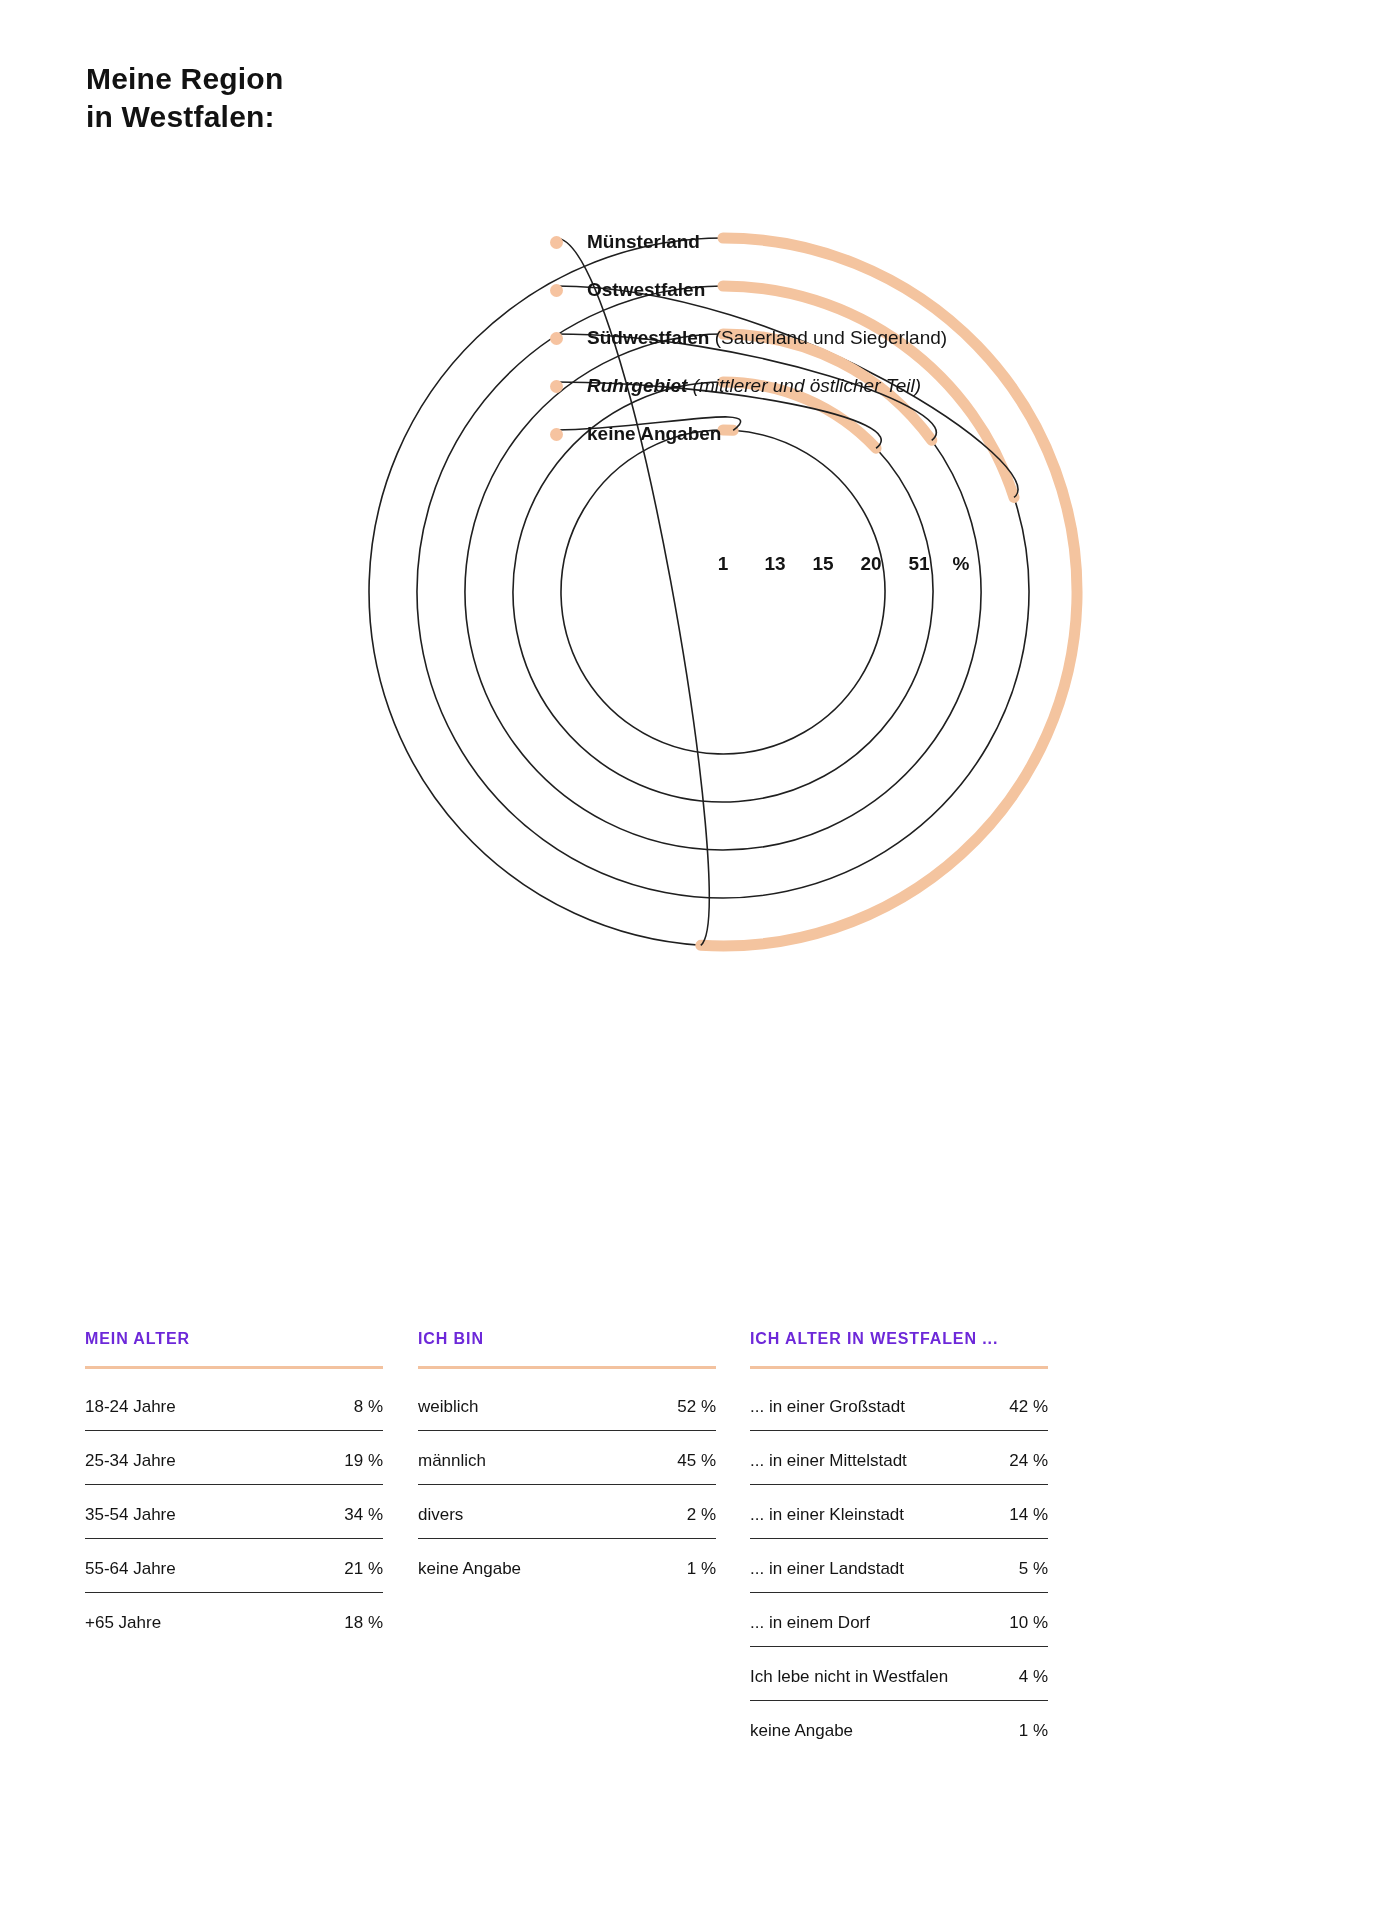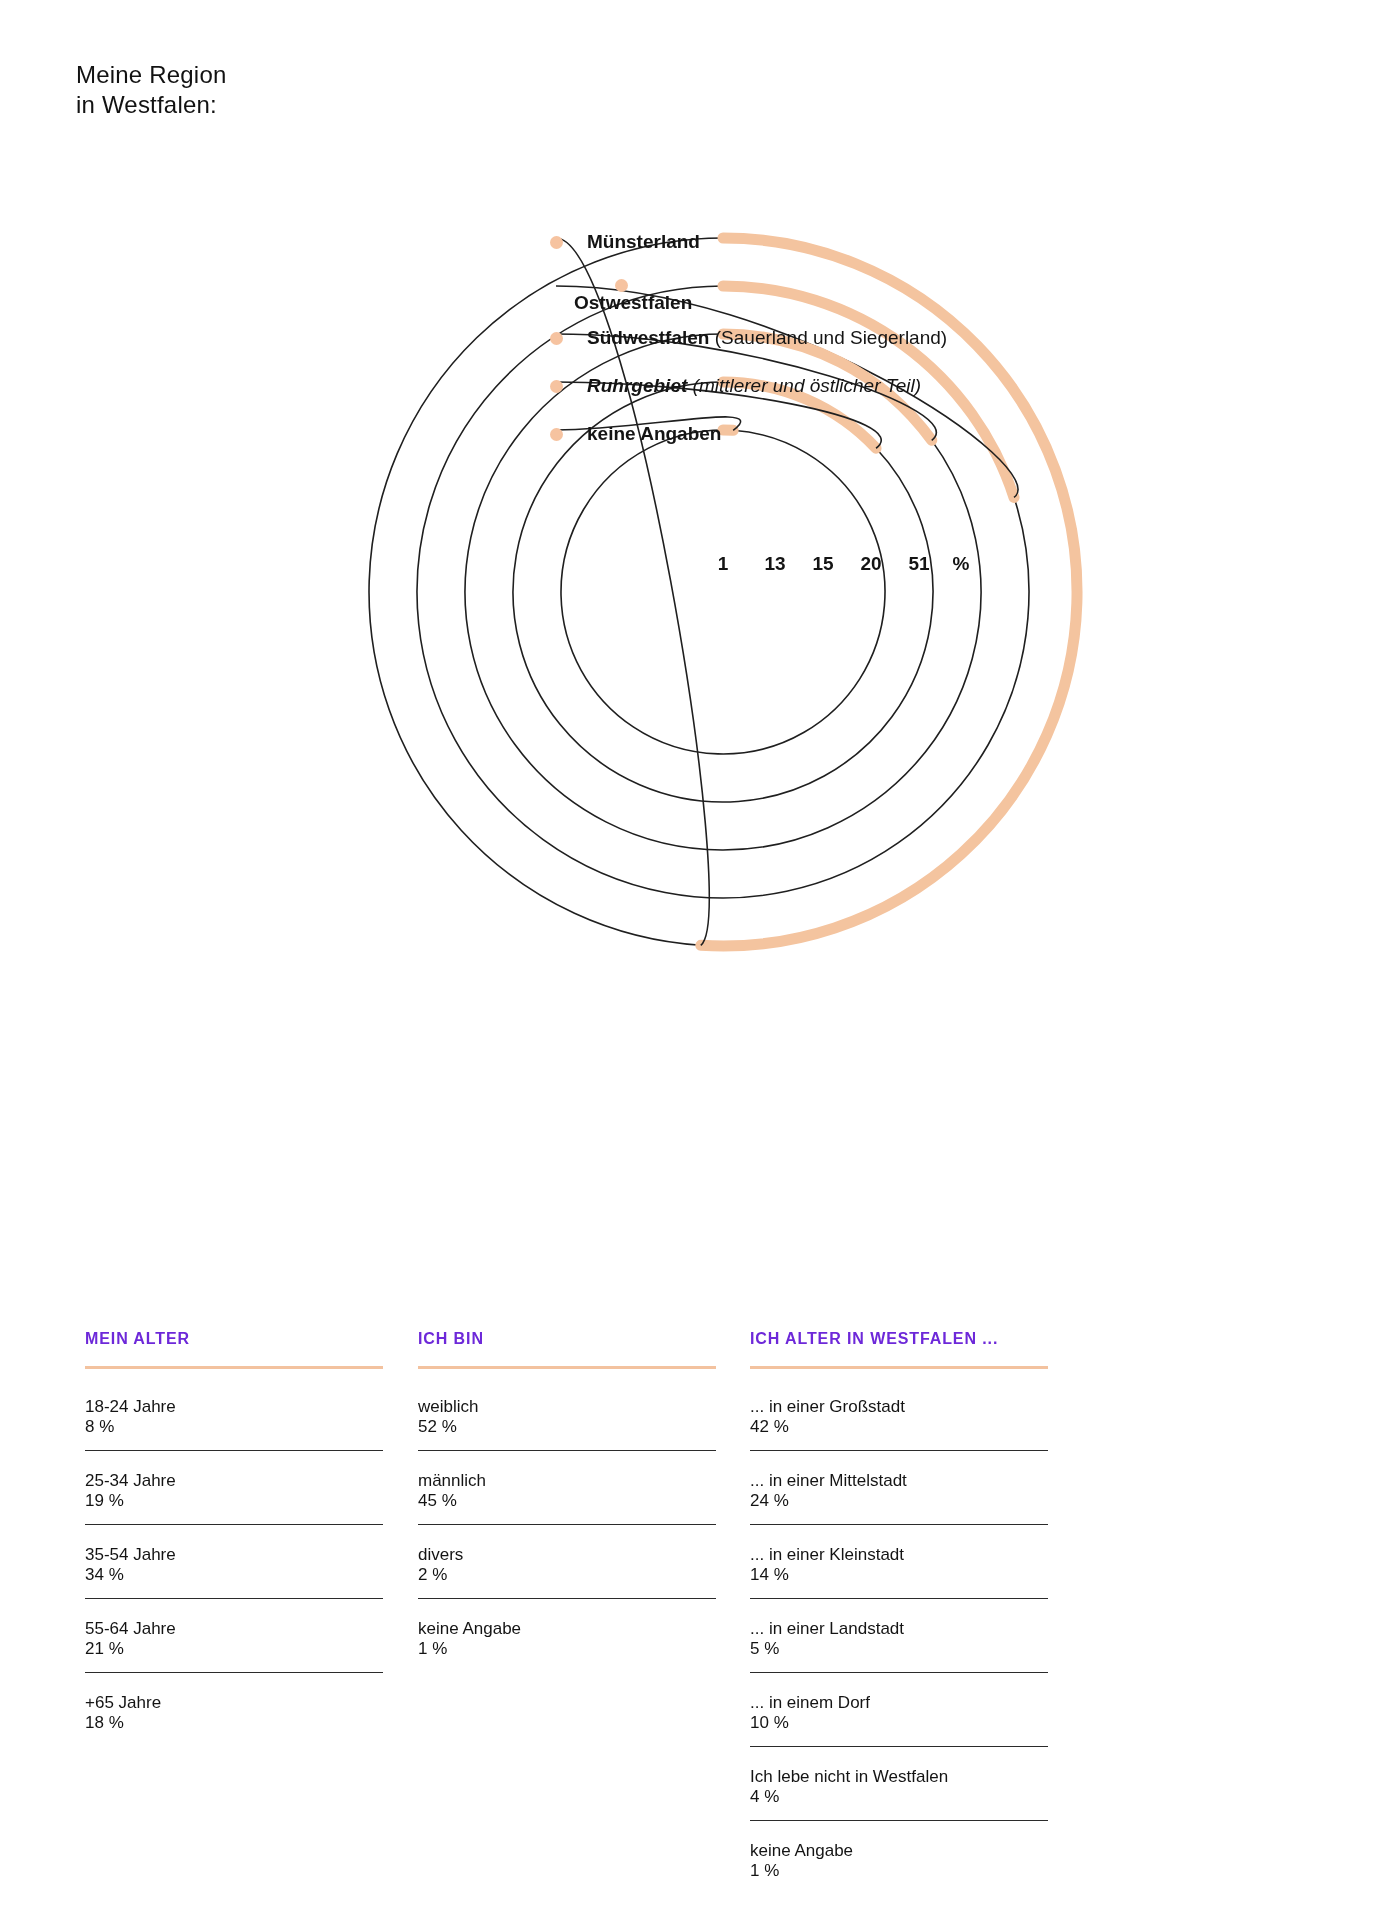--- a/index.html
+++ b/index.html
@@ -6,22 +6,22 @@
   body{
     width:1383px;height:1920px;
     background:#ffffff;
     font-family:"Liberation Sans", sans-serif;
     color:#141414;
     position:relative;
     overflow:hidden;
     -webkit-font-smoothing:antialiased;
   }
   .title{
-    position:absolute;left:76px;top:60px;
-    font-size:24px;font-weight:normal;line-height:1.27;
+    position:absolute;left:86px;top:60px;
+    font-size:30px;font-weight:bold;line-height:1.27;
     letter-spacing:0.2px;color:#121212;
   }
   .title div{white-space:pre;}
 
   
   #chart-area{position:absolute;left:0;top:150px;width:1246px;height:890px;}
   #chart-svg{position:absolute;left:0;top:0;}
 
   .legend{position:absolute;left:0;top:0;width:100%;height:100%;pointer-events:none;}
   .legend-item{position:absolute;display:flex;align-items:center;}
@@ -51,21 +51,20 @@
     font-size:16px;font-weight:bold;letter-spacing:0.9px;
     color:#6d28d9;margin-bottom:18px;white-space:nowrap;
   }
   .tbl-rule{height:3px;background:#F3C29F;width:100%;margin-bottom:8px;}
   .tbl-row{
     display:flex;justify-content:space-between;align-items:flex-start;
     font-size:17px;color:#141414;
     padding:20px 0 13px 0;
     border-bottom:1px solid #2b2b2b;
     white-space:nowrap;
-    flex-direction:column;
   }
   .tbl-row:last-child{border-bottom:none;}
   .tbl-row .lbl{}
   .tbl-row .val{font-variant-numeric:tabular-nums;}
 </style>
 </head>
 <body>
 
 <div class="title">
   <div>Meine Region</div>
@@ -89,21 +88,21 @@
       <path d="M 723.00 280.00 A 162 162 0 1 0 733.17 280.32" fill="none" stroke="#1f1f1f" stroke-width="1.6"></path>
       <path d="M 723.00 280.00 A 162 162 0 0 1 733.17 280.32" fill="none" stroke="#F4C49F" stroke-width="11" stroke-linecap="round"></path>
       <path d="M 733.17 280.32 C 773.17 250.32 644.59 280.00 556 280" fill="none" stroke="#1f1f1f" stroke-width="1.6"></path>
     </svg>
 
   <div class="legend">
       <div class="legend-item" style="left: 550px; top: 81px;">
         <span class="legend-dot"></span>
         <span class="legend-label"><b>Münsterland</b></span>
       </div>
-      <div class="legend-item" style="left: 550px; top: 129px; flex-direction: column;">
+      <div class="legend-item" style="left: 550px; top: 129px;">
         <span class="legend-dot"></span>
         <span class="legend-label"><b>Ostwestfalen</b></span>
       </div>
       <div class="legend-item" style="left: 550px; top: 177px;">
         <span class="legend-dot"></span>
         <span class="legend-label"><b>Südwestfalen</b><span class="reg"> (Sauerland und Siegerland)</span></span>
       </div>
       <div class="legend-item" style="left: 550px; top: 225px; font-style: italic;">
         <span class="legend-dot"></span>
         <span class="legend-label"><b>Ruhrgebiet</b><span class="reg"> (mittlerer und östlicher Teil)</span></span>

